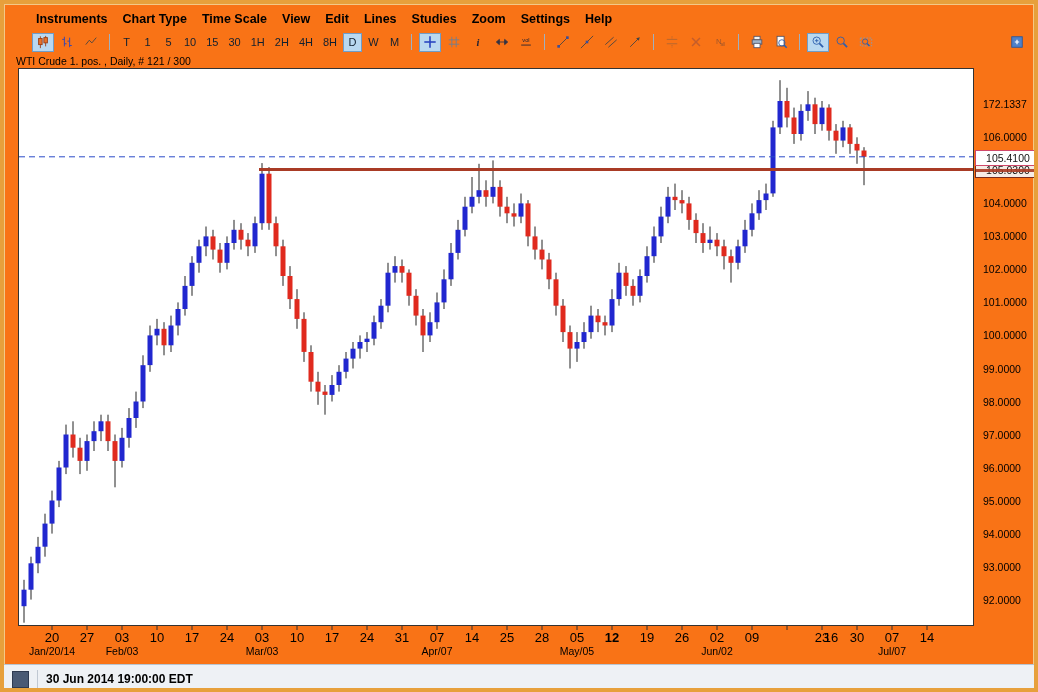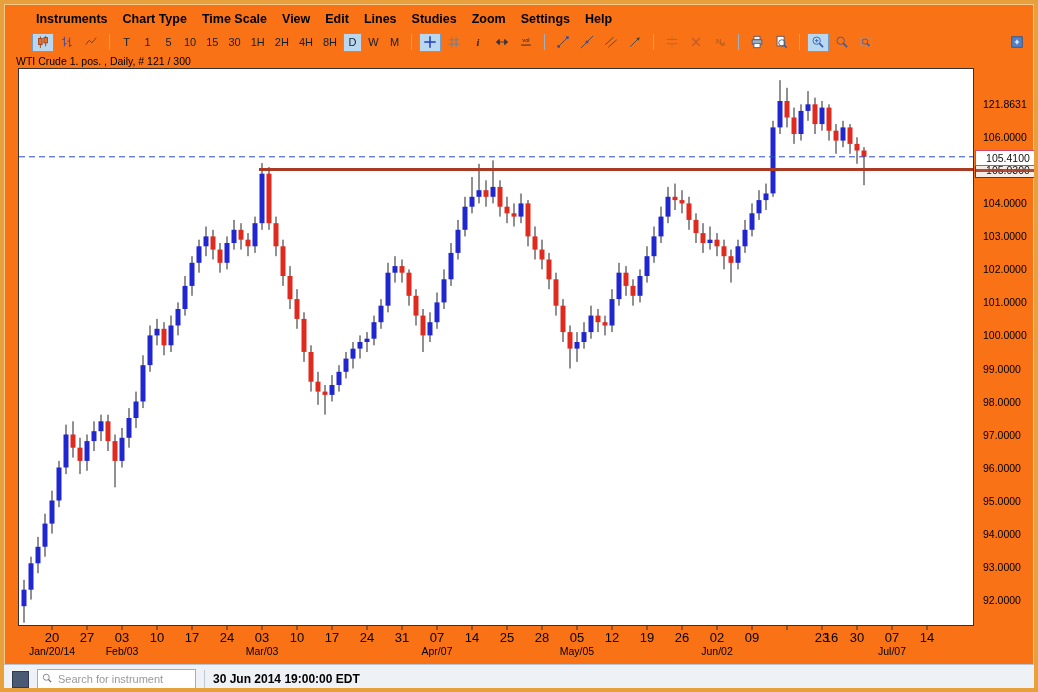--- a/index.html
+++ b/index.html
@@ -487,21 +487,21 @@
         <line x1="664" y1="558" x2="664" y2="562" stroke="#333"></line>
         <line x1="699" y1="558" x2="699" y2="562" stroke="#333"></line>
         <line x1="734" y1="558" x2="734" y2="562" stroke="#333"></line>
         <line x1="769" y1="558" x2="769" y2="562" stroke="#333"></line>
         <line x1="804" y1="558" x2="804" y2="562" stroke="#333"></line>
         <line x1="839" y1="558" x2="839" y2="562" stroke="#333"></line>
         <line x1="874" y1="558" x2="874" y2="562" stroke="#333"></line>
         <line x1="909" y1="558" x2="909" y2="562" stroke="#333"></line>
       </svg>
     <div class="y-axis">
-        <div class="axis-label" style="top: 30.3px;">121.8631</div>
+        <div class="axis-label" style="top: 30.3px;">172.1337</div>
         <div class="axis-label" style="top: 63.3px;">106.0000</div>
         <div class="axis-label" style="top: 96.4px;">105.0000</div>
         <div class="axis-label" style="top: 129.4px;">104.0000</div>
         <div class="axis-label" style="top: 162.4px;">103.0000</div>
         <div class="axis-label" style="top: 195.4px;">102.0000</div>
         <div class="axis-label" style="top: 228.4px;">101.0000</div>
         <div class="axis-label" style="top: 261.4px;">100.0000</div>
         <div class="axis-label" style="top: 294.5px;">99.0000</div>
         <div class="axis-label" style="top: 327.5px;">98.0000</div>
         <div class="axis-label" style="top: 360.5px;">97.0000</div>
@@ -526,41 +526,34 @@
         <div class="x-tick-label" style="left: 314px;">17</div>
         <div class="x-tick-label" style="left: 349px;">24</div>
         <div class="x-tick-label" style="left: 384px;">31</div>
         <div class="x-tick-label" style="left: 419px;">07</div>
         <div class="x-month-label" style="left: 419px;">Apr/07</div>
         <div class="x-tick-label" style="left: 454px;">14</div>
         <div class="x-tick-label" style="left: 489px;">25</div>
         <div class="x-tick-label" style="left: 524px;">28</div>
         <div class="x-tick-label" style="left: 559px;">05</div>
         <div class="x-month-label" style="left: 559px;">May/05</div>
-        <div class="x-tick-label" style="left: 594px;">12</div>
+        <div class="x-tick-label" style="left: 594px; font-weight: bold;">12</div>
         <div class="x-tick-label" style="left: 629px;">19</div>
         <div class="x-tick-label" style="left: 664px;">26</div>
         <div class="x-tick-label" style="left: 699px;">02</div>
         <div class="x-month-label" style="left: 699px;">Jun/02</div>
         <div class="x-tick-label" style="left: 734px;">09</div>
         <div class="x-tick-label" style="left: 769px; margin-left: 44px;">16</div>
         <div class="x-tick-label" style="left: 804px;">23</div>
         <div class="x-tick-label" style="left: 839px;">30</div>
         <div class="x-tick-label" style="left: 874px;">07</div>
         <div class="x-month-label" style="left: 874px;">Jul/07</div>
         <div class="x-tick-label" style="left: 909px;">14</div>
       </div>
     <div class="price-tag current" style="top: 81.8px;">105.4100</div>
     <div class="price-tag trend" style="top: 94.4px;">105.0300</div>
   </div>
   <div class="statusbar">
     <span class="swatch"></span>
-    <div class="search-box">
-      <span><svg viewBox="0 0 16 16">
-            <circle cx="7" cy="7" r="4" fill="none" stroke="#667"></circle>
-            <line x1="10" y1="10" x2="13.5" y2="13.5" stroke="#667" stroke-width="1.6"></line>
-          </svg></span>
-      <input placeholder="Search for instrument" style="">
-    </div>
     <span class="sb-sep"></span>
     <span class="timestamp">30 Jun 2014 19:00:00 EDT</span>
   </div>
 </div>
 
 </body></html>

